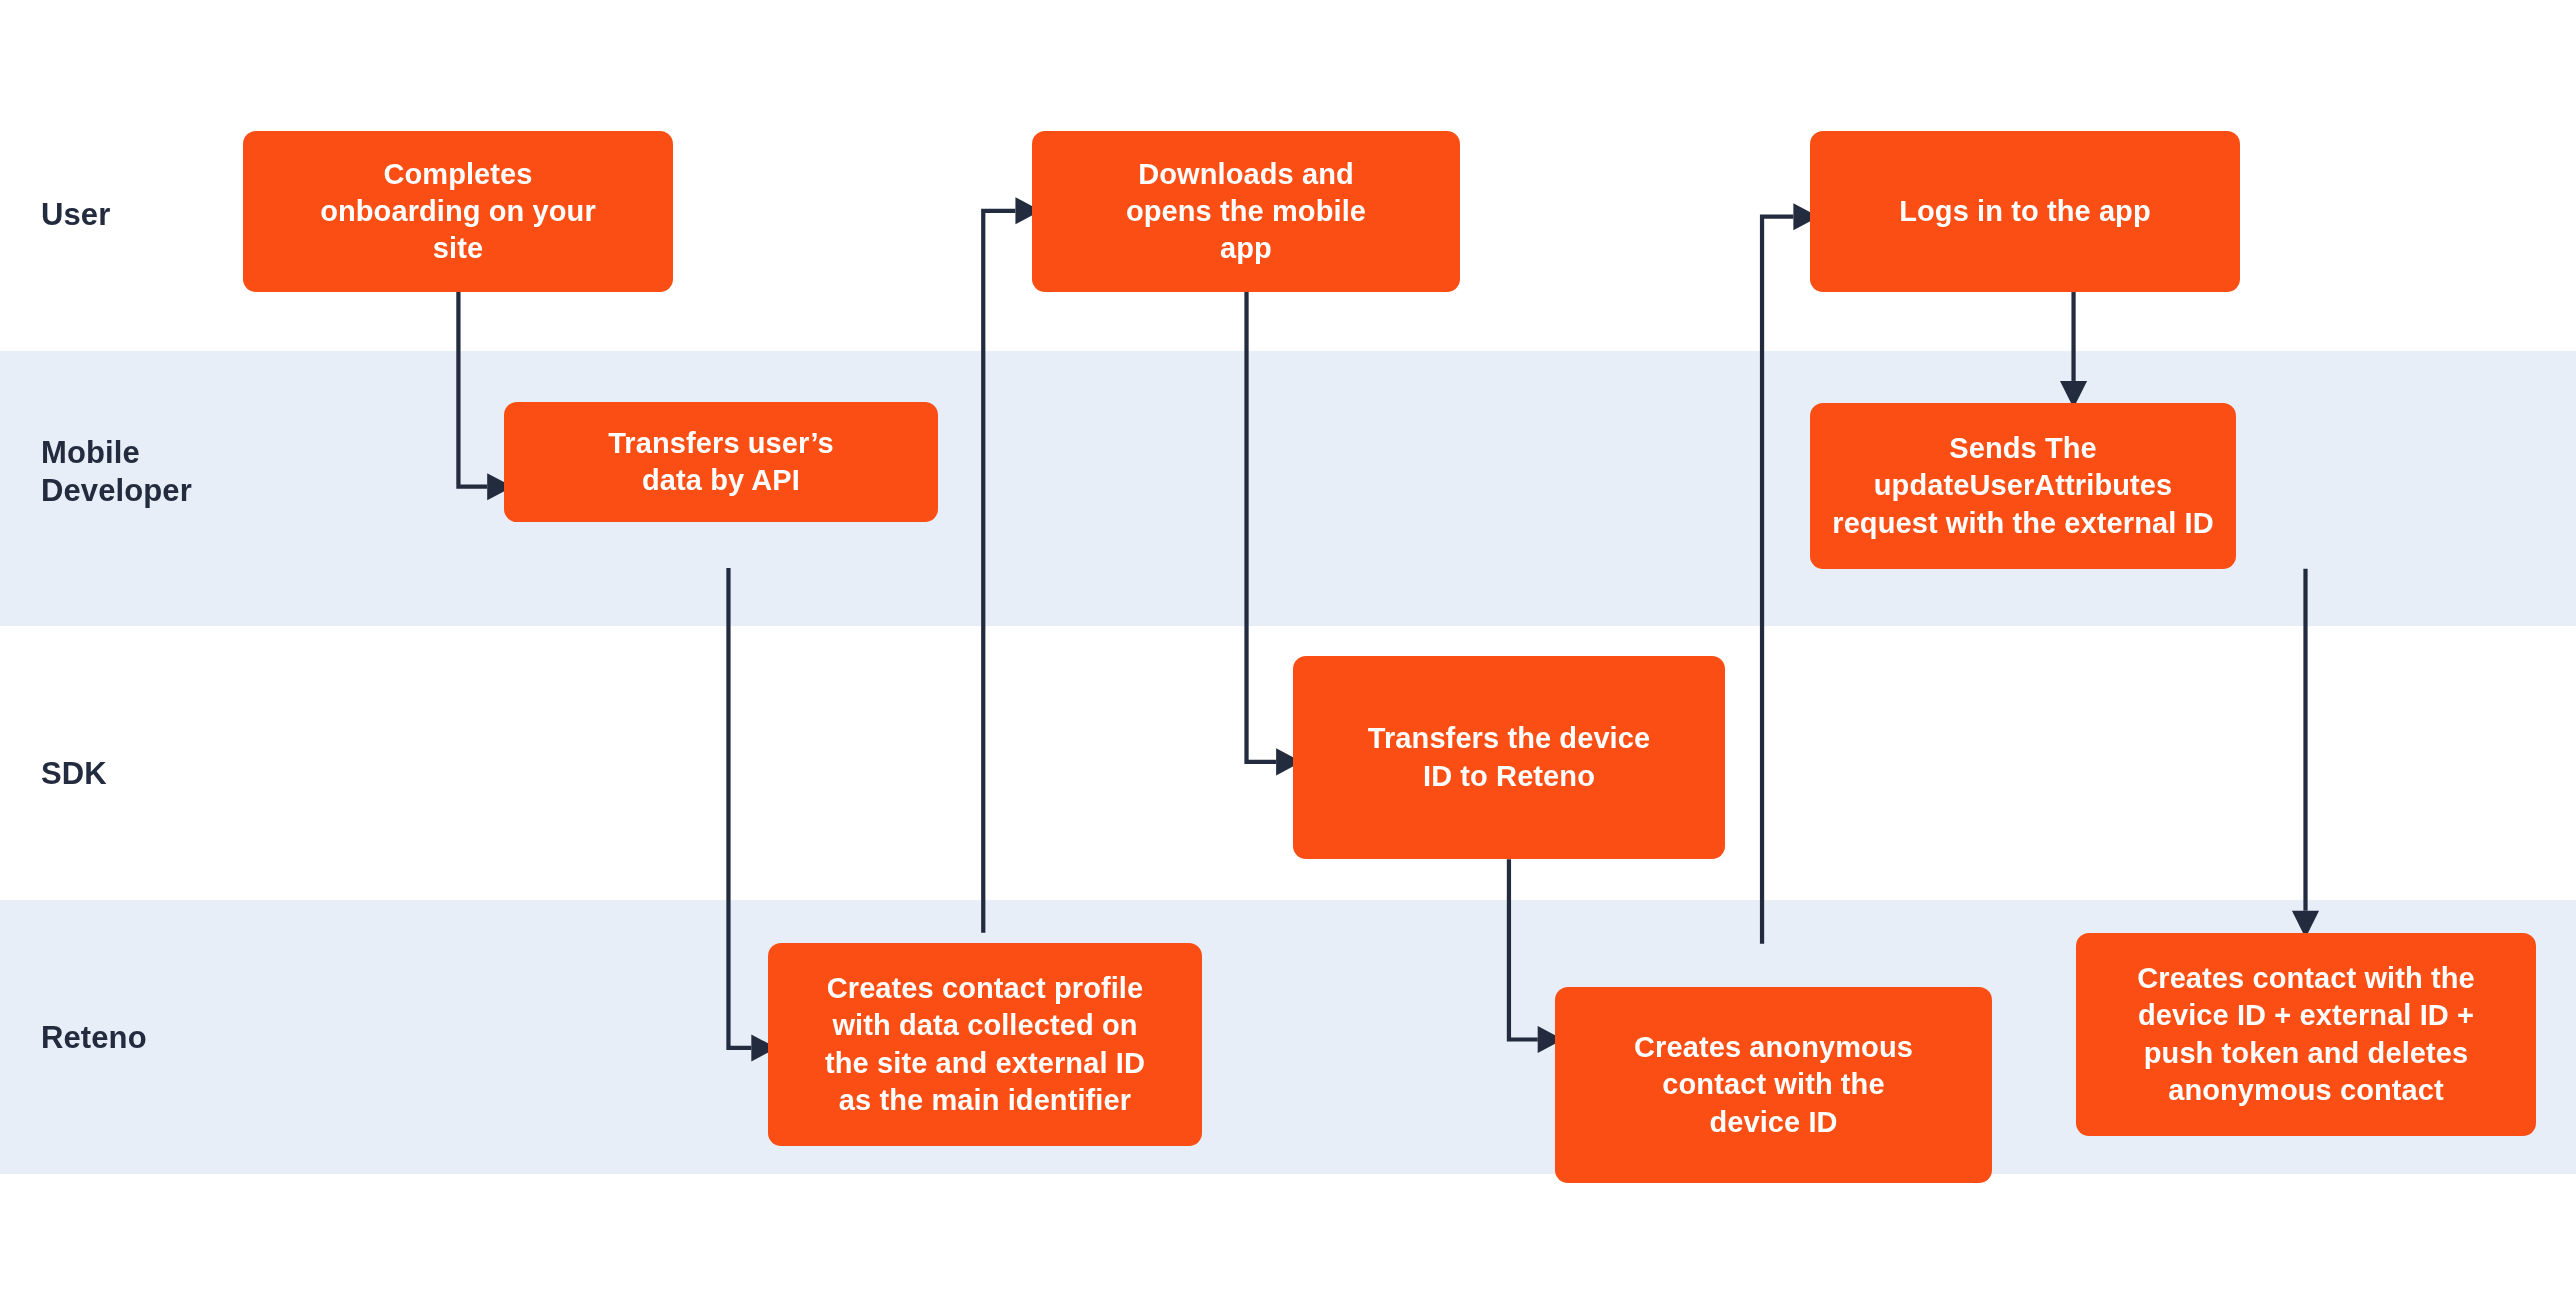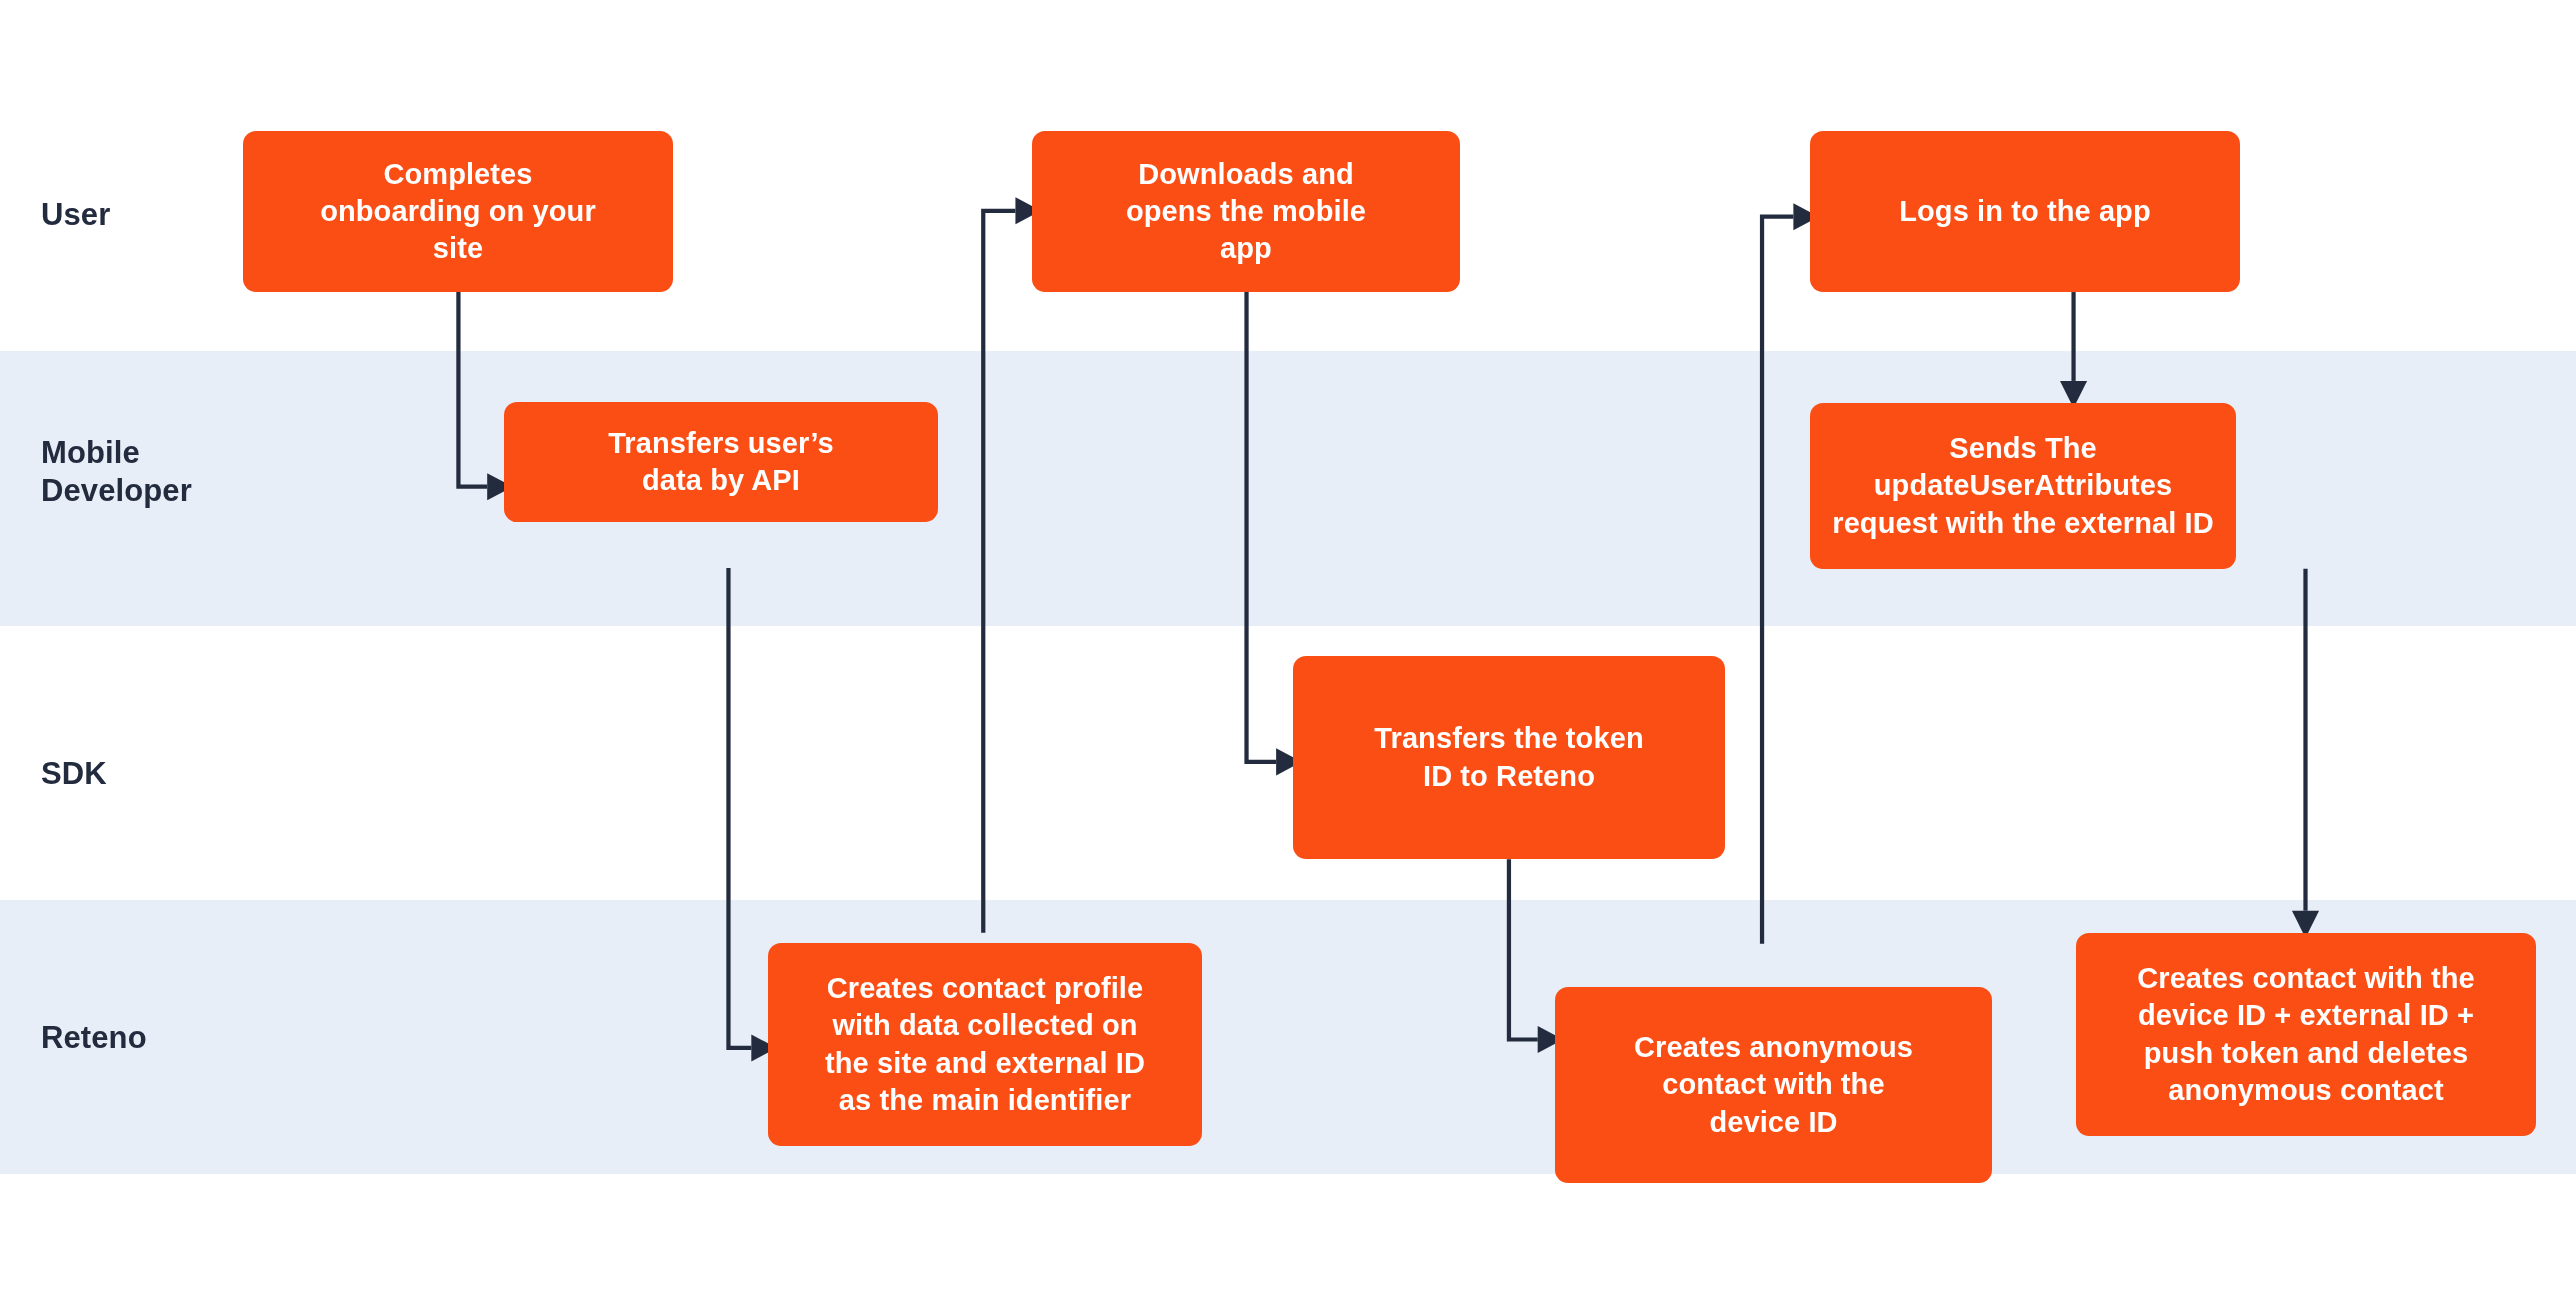--- a/index.html
+++ b/index.html
@@ -91,21 +91,21 @@
   </svg>
 
   <div class="node" style="left:243px;top:131px;width:430px;height:161px;">Completes
 onboarding on your
 site</div>
   <div class="node" style="left:504px;top:402px;width:434px;height:120px;">Transfers user’s
 data by API</div>
   <div class="node" style="left:1032px;top:131px;width:428px;height:161px;">Downloads and
 opens the mobile
 app</div>
-  <div class="node" style="left:1293px;top:656px;width:432px;height:203px;">Transfers the token
+  <div class="node" style="left:1293px;top:656px;width:432px;height:203px;">Transfers the device
 ID to Reteno</div>
   <div class="node" style="left:768px;top:943px;width:434px;height:203px;">Creates contact profile
 with data collected on
 the site and external ID
 as the main identifier</div>
   <div class="node" style="left:1555px;top:944px;width:437px;height:196px;margin-top:43px;">Creates anonymous
 contact with the
 device ID</div>
   <div class="node" style="left:1810px;top:131px;width:430px;height:161px;">Logs in to the app</div>
   <div class="node" style="left:1810px;top:403px;width:426px;height:166px;">Sends The

